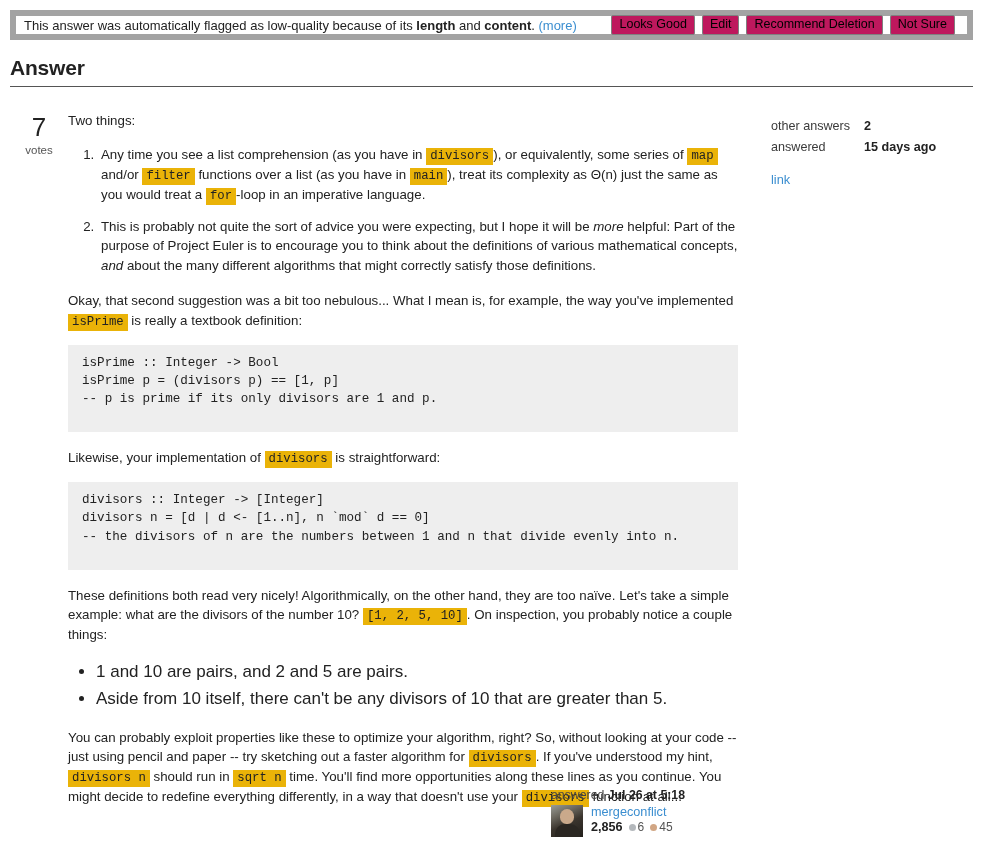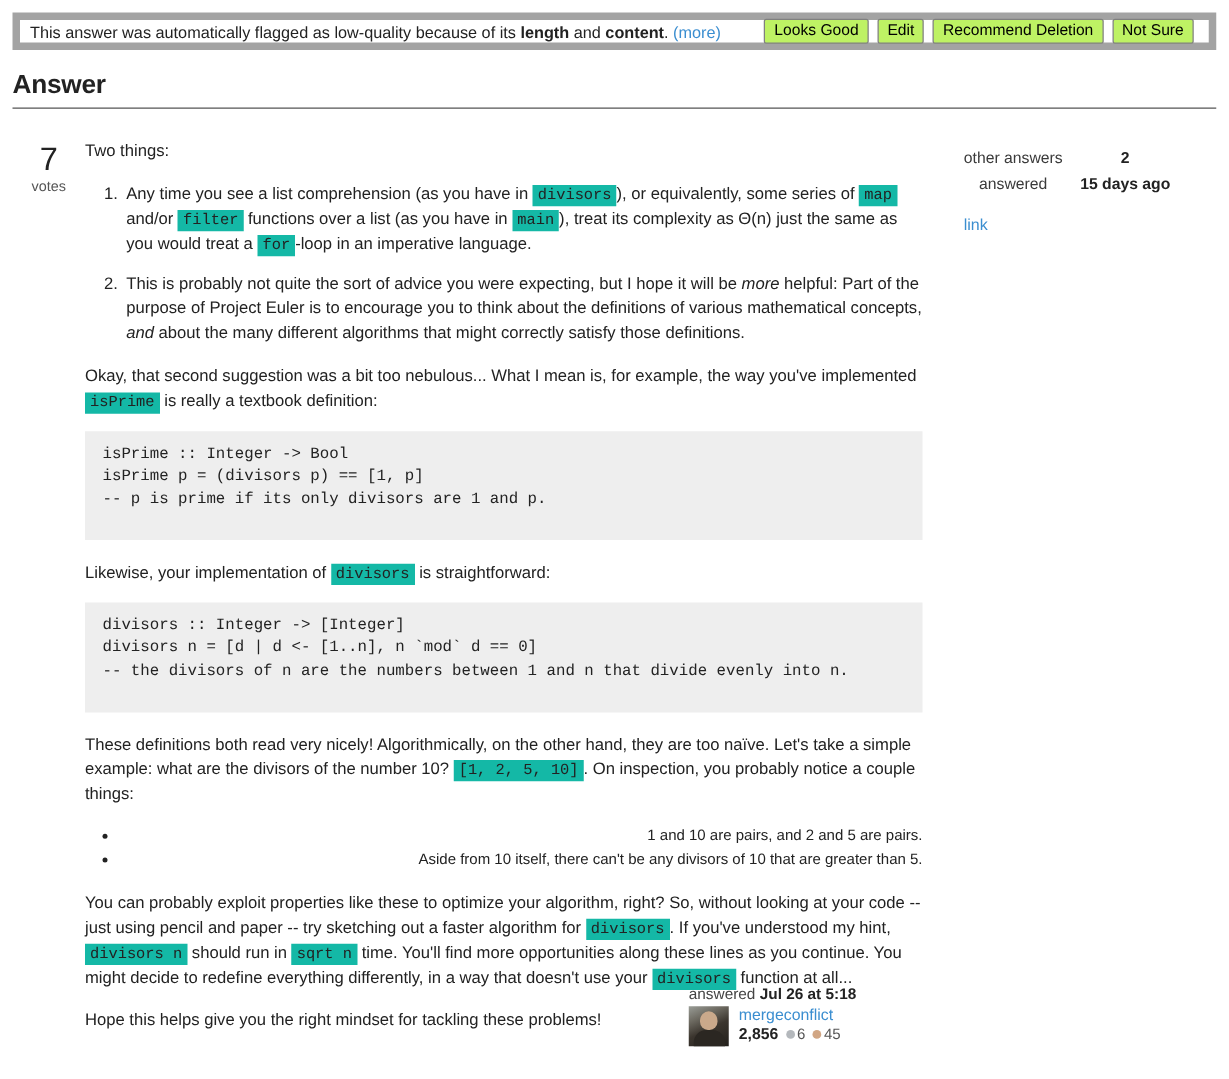--- a/index.html
+++ b/index.html
@@ -44,21 +44,21 @@
     margin-left: auto;
     display: flex;
     align-items: center;
     gap: 7px;
     padding-right: 4px;
   }
   .flag-btn {
     font-family: "Liberation Sans", sans-serif;
     font-size: 12.5px;
     color: #000;
-    background: #bef264;
+    background: #be185d;
     border: 1px solid #808080;
     border-radius: 2px;
     padding: 2px 7px 3px 7px;
     line-height: 1.1;
     cursor: pointer;
     white-space: nowrap;
   }
 
   
   .answer-heading {
@@ -114,31 +114,30 @@
     padding-left: 30px;
   }
   .post-body ol li {
     line-height: 1.47;
     font-size: 13.3px;
     margin-bottom: 12px;
     padding-left: 3px;
   }
   .post-body ul li {
     line-height: 1.52;
-    font-size: 12px;
+    font-size: 17px;
     margin-bottom: 1px;
-    text-align: right;
   }
   .post-body ul { padding-left: 28px; margin-bottom: 16px;}
   .post-body ol { margin-bottom: 16px; }
 
   code.inline {
     font-family: "Liberation Mono", monospace;
     font-size: 12.3px;
-    background: #14b8a6;
+    background: #eab308;
     padding: 1px 4px 2px 4px;
     color: #222;
     white-space: pre;
   }
   pre.block {
     font-family: "Liberation Mono", monospace;
     font-size: 12.6px;
     background: #eeeeee;
     color: #222;
     margin: 0 0 16px 0;
@@ -156,21 +155,20 @@
     padding-top: 8px;
     font-size: 12.6px;
   }
   .stats-table { border-collapse: collapse; }
   .stats-table td {
     padding: 0 0 3px 0;
     vertical-align: top;
     color: #333;
     font-size: 12.6px;
     line-height: 1.45;
-    text-align: center;
   }
   .stats-table td.k { padding-right: 14px; color: #3a3a3a; }
   .stats-table td.v { font-weight: bold; color: #222; }
   .stats-link {
     display: inline-block;
     margin-top: 12px;
     color: #3b8ed0;
     text-decoration: none;
     font-size: 12.8px;
     cursor: pointer;
@@ -294,21 +292,20 @@
 
     <p><span>These definitions both read very nicely! Algorithmically, on the other hand, they are too naïve. Let's take a simple example: what are the divisors of the number 10? </span><code class="inline">[1, 2, 5, 10]</code><span>. On inspection, you probably notice a couple things:</span></p>
 
     <ul>
       <li>1 and 10 are pairs, and 2 and 5 are pairs.</li>
       <li>Aside from 10 itself, there can't be any divisors of 10 that are greater than 5.</li>
     </ul>
 
     <p><span>You can probably exploit properties like these to optimize your algorithm, right? So, without looking at your code -- just using pencil and paper -- try sketching out a faster algorithm for </span><code class="inline">divisors</code><span>. If you've understood my hint, </span><code class="inline">divisors n</code><span> should run in </span><code class="inline">sqrt n</code><span> time. You'll find more opportunities along these lines as you continue. You might decide to redefine everything differently, in a way that doesn't use your </span><code class="inline">divisors</code><span> function at all...</span></p>
 
-    <p>Hope this helps give you the right mindset for tackling these problems!</p>
   </div>
 
   <div class="stats-col">
     <table class="stats-table">
       <tbody>
           <tr>
         <td class="k">other answers</td>
         <td class="v">2</td>
       </tr>
       <tr>

